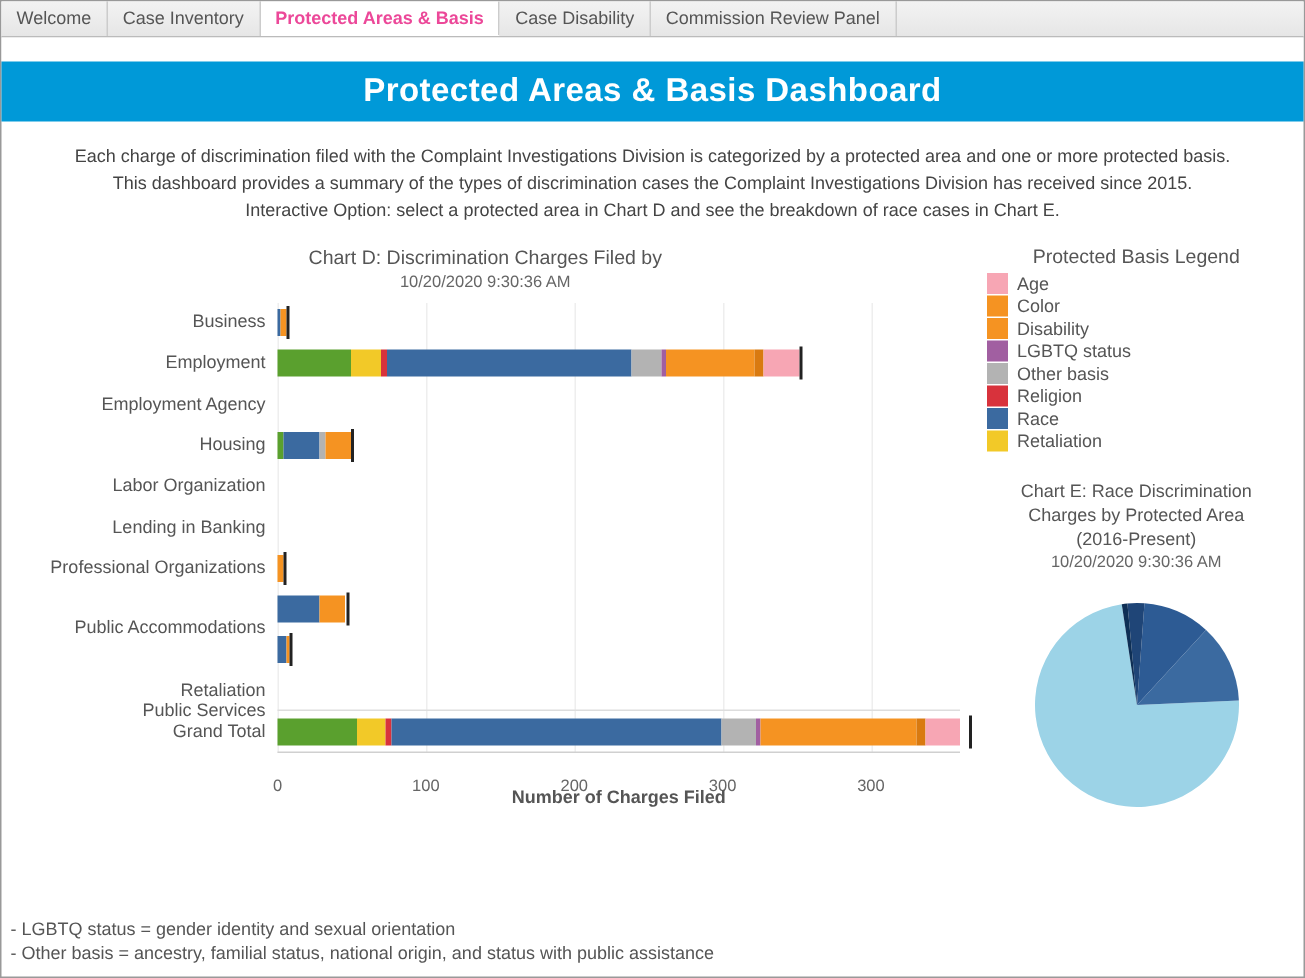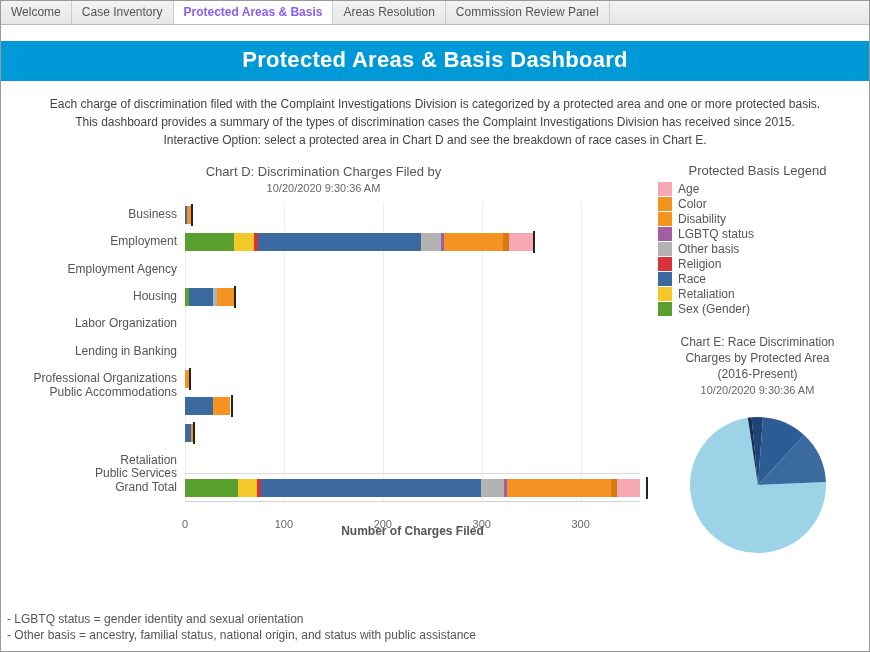--- a/index.html
+++ b/index.html
@@ -2,21 +2,21 @@
 <html><head>
 <meta charset="utf-8">
 <style>
   * { box-sizing: border-box; margin: 0; padding: 0; }
   body { font-family: Arial, Helvetica, sans-serif; background: #fff; color: #333; }
   .frame { width: 870px; height: 652px; border: 1px solid #999; position: relative; background:#fff; }
 
   
   .tabs { display: flex; height: 24px; background: #eaeaea; border-bottom: 1px solid #bbb; font-size: 12px; color:#555; }
   .tab { padding: 4px 10px 0 10px; border-right: 1px solid #ccc; cursor: pointer; background: linear-gradient(#f3f3f3,#e6e6e6); }
-  .tab.active { background: #fff; color:#8b5cf6; font-weight: 600; border-bottom: 1px solid #fff; position: relative; top:0; }
+  .tab.active { background: #fff; color:#ec4899; font-weight: 600; border-bottom: 1px solid #fff; position: relative; top:0; }
   .tabs-spacer { flex:1; background: linear-gradient(#f3f3f3,#e6e6e6); border-bottom:0; }
 
   
   .banner-gap { height: 16px; background:#fff; }
   .banner { background:#0099d8; color:#fff; text-align:center; font-size:22px; font-weight:600; padding:6px 0 8px 0; letter-spacing:0.3px; }
 
   
   .intro { text-align:center; font-size:12px; color:#444; line-height:1.5; padding: 14px 8px 8px 8px; }
 
   
@@ -58,21 +58,21 @@
 </style>
 </head>
 <body>
 
 <div class="frame">
 
   <div class="tabs">
     <div class="tab">Welcome</div>
     <div class="tab">Case Inventory</div>
     <div class="tab active">Protected Areas &amp; Basis</div>
-    <div class="tab">Areas Resolution</div>
+    <div class="tab">Case Disability</div>
     <div class="tab">Commission Review Panel</div>
     <div class="tabs-spacer"></div>
   </div>
 
   <div class="banner-gap"></div>
   <div class="banner">Protected Areas &amp; Basis Dashboard</div>
 
   <div class="intro">
     <div>Each charge of discrimination filed with the Complaint Investigations Division is categorized by a protected area and one or more protected basis.</div>
     <div>This dashboard provides a summary of the types of discrimination cases the Complaint Investigations Division has received since 2015.</div>
@@ -88,21 +88,21 @@
 
       <div class="barchart" id="barchart" style="height:340px;">
         <div class="rowlabels" id="rowlabels" style="height: 300px;">
             <div class="rowlbl" style="top: 5.63636px;">Business</div>
             <div class="rowlbl" style="top: 32.9091px;">Employment</div>
             <div class="rowlbl" style="top: 60.1818px;">Employment Agency</div>
             <div class="rowlbl" style="top: 87.4545px;">Housing</div>
             <div class="rowlbl" style="top: 114.727px;">Labor Organization</div>
             <div class="rowlbl" style="top: 142px;">Lending in Banking</div>
             <div class="rowlbl" style="top: 169.273px;">Professional Organizations</div>
-            <div class="rowlbl" style="top: 183px;">Public Accommodations</div>
+            <div class="rowlbl" style="top: 209px;">Public Accommodations</div>
             <div class="rowlbl" style="top: 223.818px; margin-top: 41px;">Public Services</div>
             <div class="rowlbl" style="top: 251.091px;">Retaliation</div>
             <div class="rowlbl" style="top: 278.364px; margin-left: 36px;">Grand Total</div>
           </div>
         <div class="plot" id="plot" style="height: 300px;">
             <div class="gridline" style="left: 0%;"></div>
             <div class="gridline" style="left: 21.7391%;"></div>
             <div class="gridline" style="left: 43.4783%;"></div>
             <div class="gridline" style="left: 65.2174%;"></div>
             <div class="gridline" style="left: 86.9565%;"></div>
@@ -202,24 +202,20 @@
             <span>Religion</span>
           </div>
           <div class="legend-item">
             <span class="swatch" style="background: rgb(59, 106, 160);"></span>
             <span>Race</span>
           </div>
           <div class="legend-item">
             <span class="swatch" style="background: rgb(242, 201, 40);"></span>
             <span>Retaliation</span>
           </div>
-          <div class="legend-item">
-            <span class="swatch" style="background: rgb(90, 160, 46);"></span>
-            <span>Sex (Gender)</span>
-          </div>
         </div>
 
       <div class="pie-title">
         <span>Chart E: Race Discrimination</span><br>
         <span>Charges by Protected Area</span><br>
         <span>(2016-Present)</span>
       </div>
       <div class="pie-ts">10/20/2020 9:30:36 AM</div>
       <div class="pie-wrap">
         <svg id="pie" width="150" height="150">

